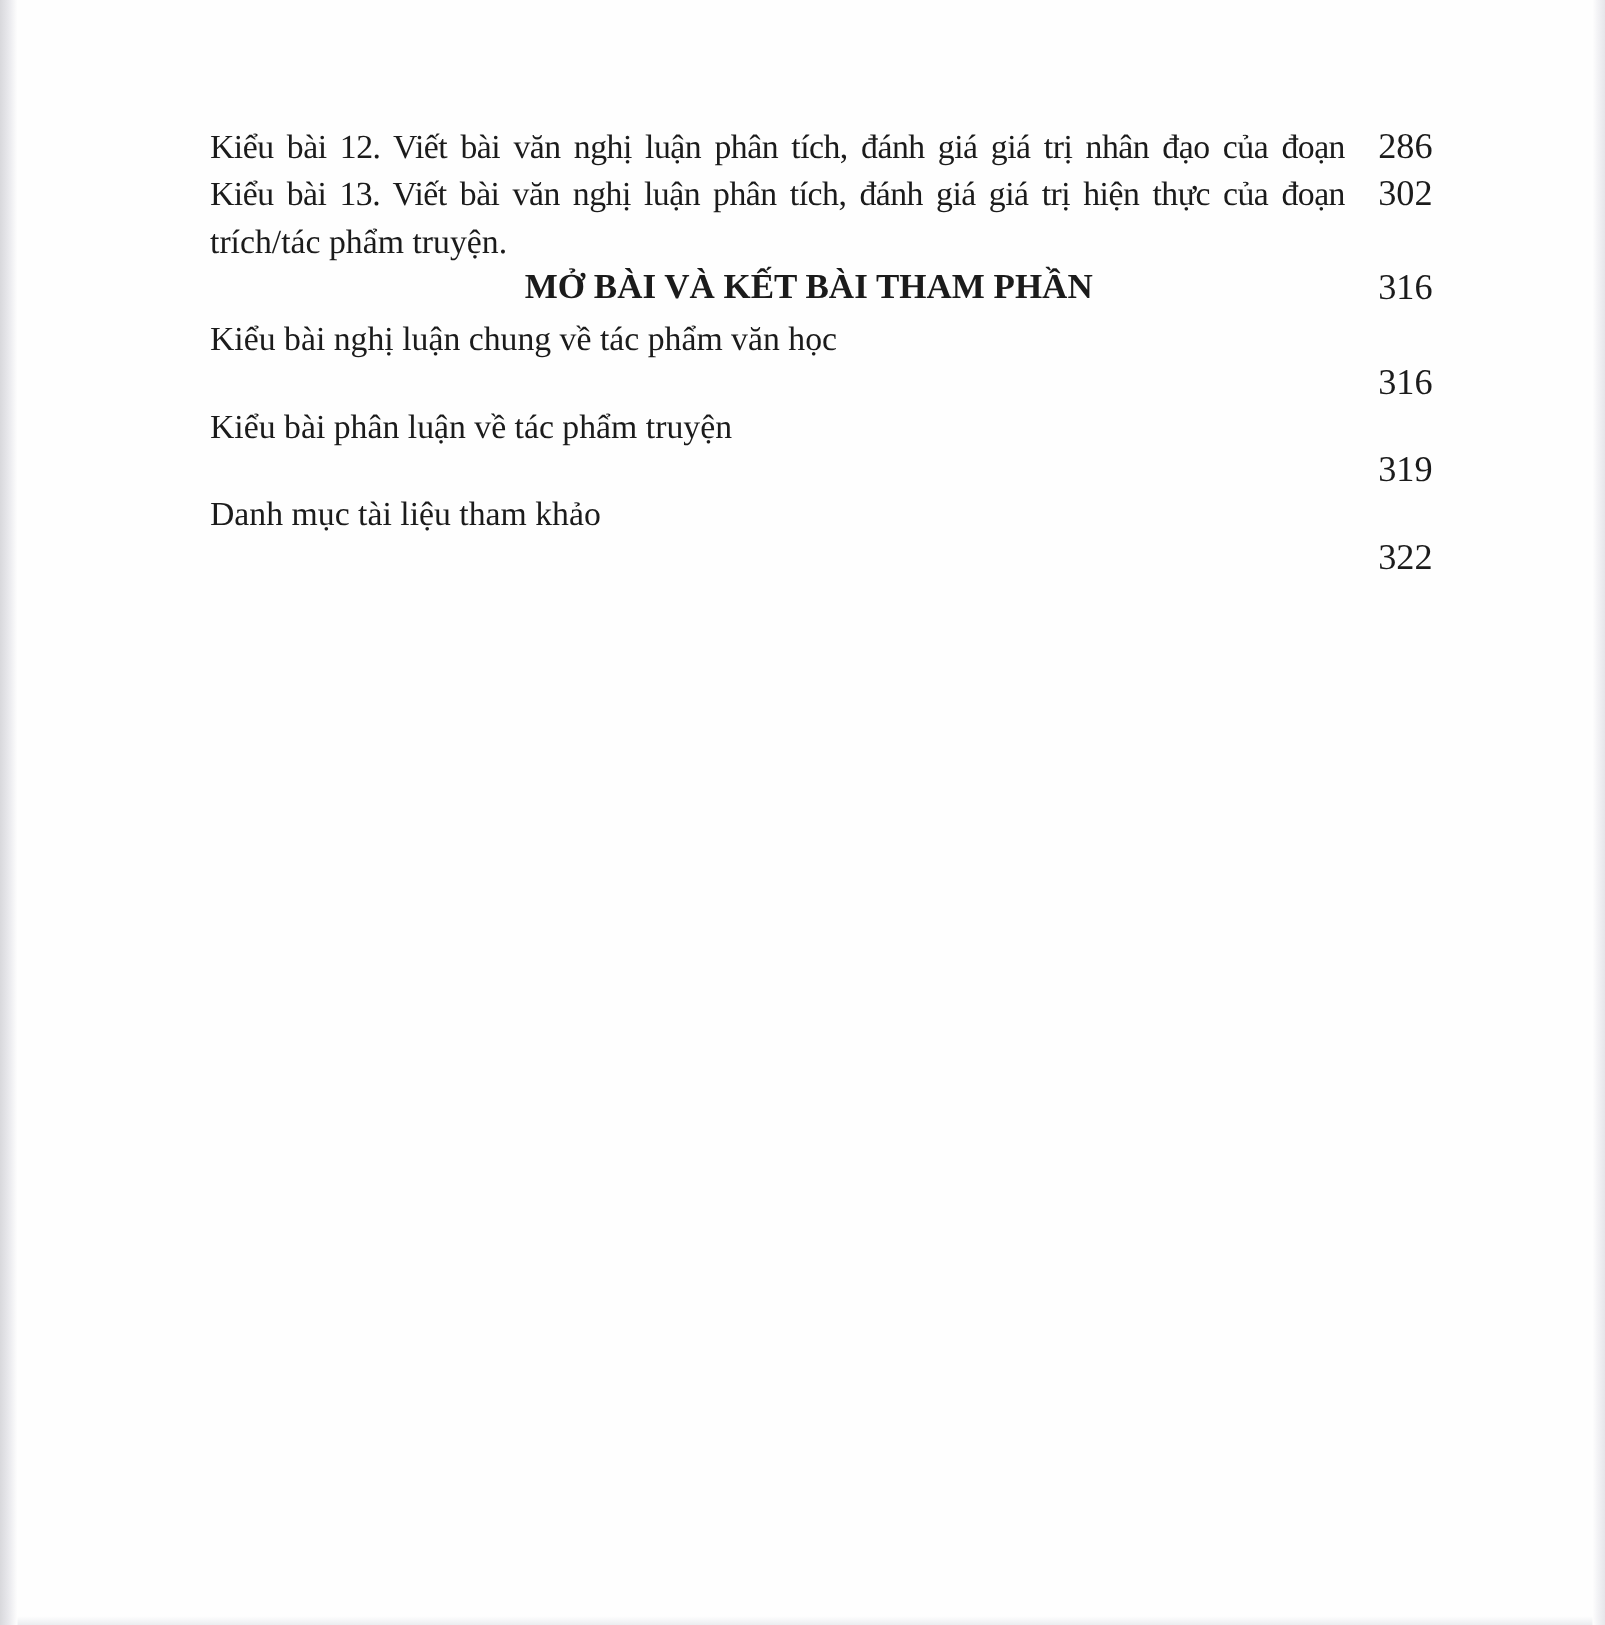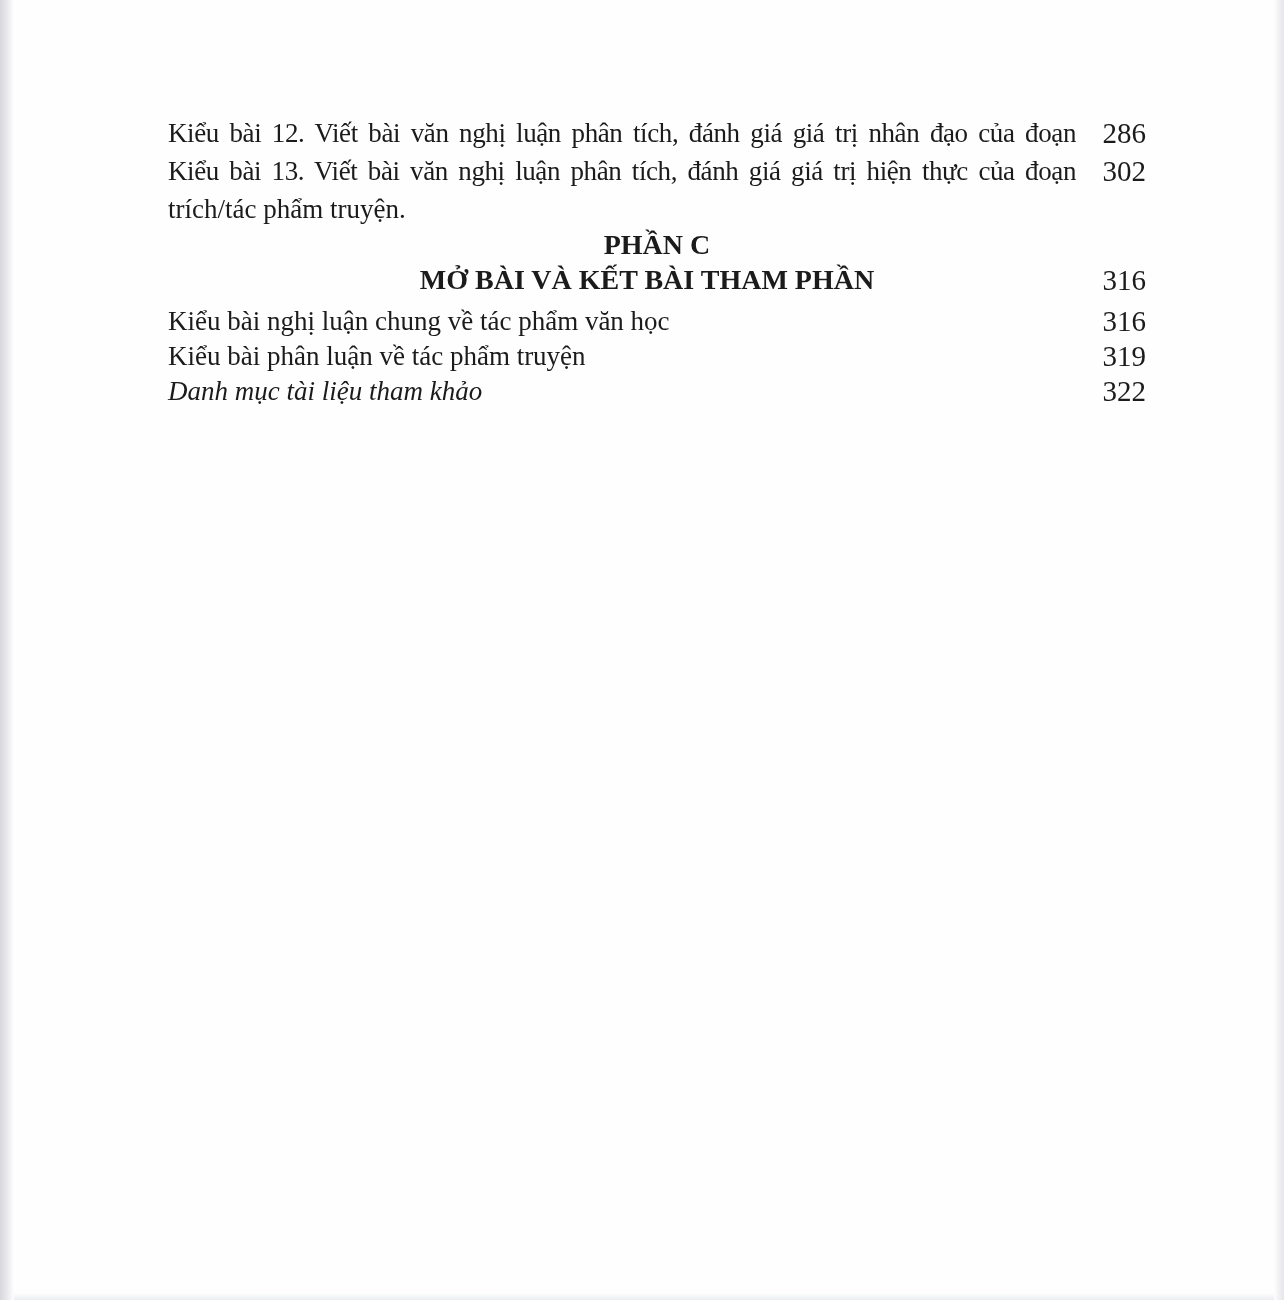--- a/index.html
+++ b/index.html
@@ -25,21 +25,21 @@
     position: absolute; right: 0; top: 0; bottom: 0; width: 10px;
     background: linear-gradient(to left, #e6e6ea 0%, #f1f1f4 50%, #fefefe 100%);
   }
   .edge-bottom {
     position: absolute; left: 14px; right: 10px; bottom: 0; height: 7px;
     background: linear-gradient(to top, #ebedf0 0%, #fefefe 100%);
   }
   .content {
     position: absolute;
     left: 168px;
-    top: 114px;
+    top: 98px;
     width: 978px; 
   }
   .entry { display: flex; }
   .entry-text {
     width: 908px;
     font-size: 27px;
     line-height: 38px;
   }
   .jline {
     text-align: justify;
@@ -66,28 +66,28 @@
     width: 908px;
     box-sizing: border-box;
     padding-left: 50px;
     text-align: center;
     font-weight: bold;
     font-size: 28px;
     line-height: 36px;
   }
   .heading-row .page-col { line-height: 36px; }
   .items { margin-top: 6px; }
-  .item { display: flex; }
+  .item { display: flex; flex-direction: column; }
   .item-label {
     width: 908px;
     font-size: 27px;
     line-height: 35px;
   }
   .item .page-col { line-height: 35px; }
-  .italic { font-style: italic; }
+  .italic { }
 </style>
 </head>
 <body>
 
 <div class="page">
   <div class="edge-left"></div>
   <div class="edge-right"></div>
   <div class="edge-bottom"></div>
 
   <div class="content">
@@ -100,21 +100,20 @@
     </div>
 
     <div class="entry">
       <div class="entry-text">
         <div class="jline">Kiểu bài 13. Viết bài văn nghị luận  phân tích, đánh giá giá trị hiện thực của đoạn</div>
         <div class="pline">trích/tác phẩm truyện.</div>
       </div>
       <div class="page-col">302</div>
     </div>
 
-    <div class="kicker-row">PHẦN C</div>
 
     <div class="heading-row">
       <div class="heading-text">MỞ BÀI VÀ KẾT BÀI THAM PHẦN</div>
       <div class="page-col">316</div>
     </div>
 
     <div class="items">
       <div class="item">
         <div class="item-label">Kiểu bài nghị luận chung về tác phẩm văn học</div>
         <div class="page-col">316</div>

